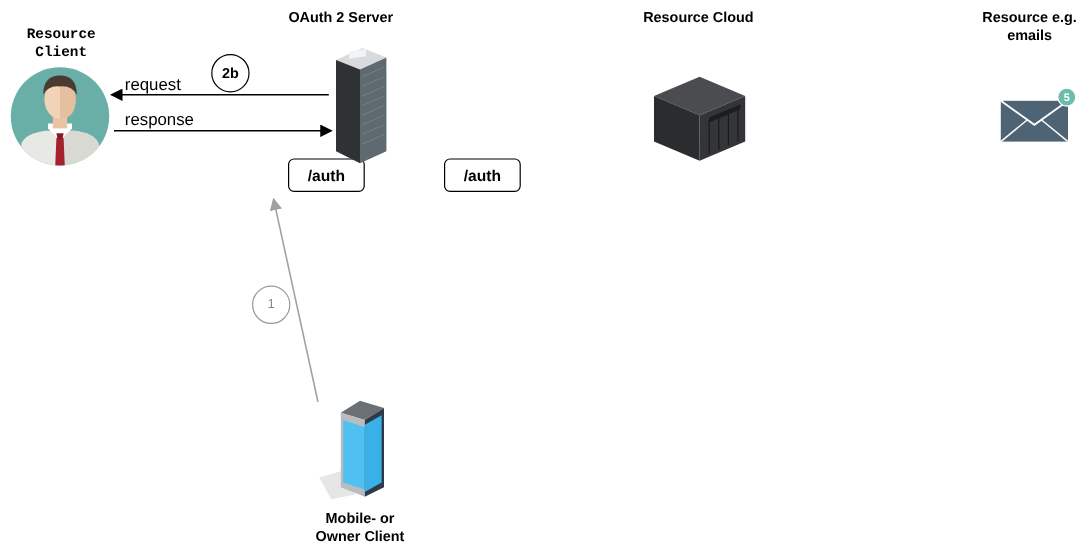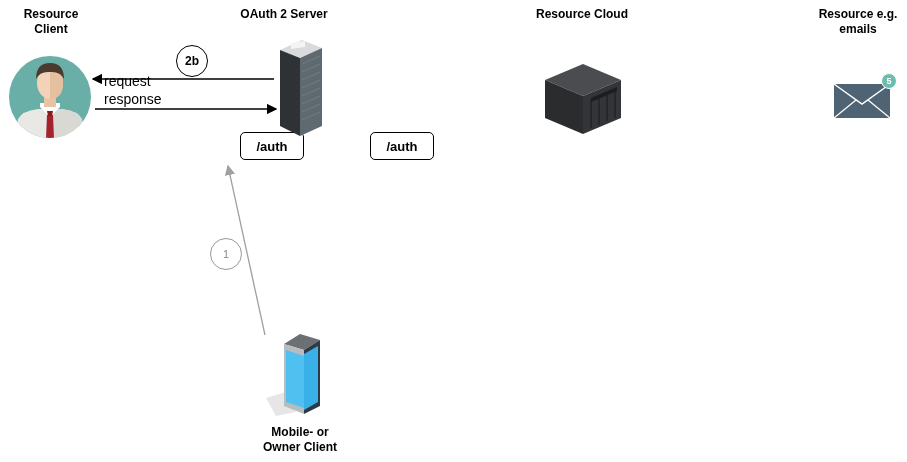--- a/index.html
+++ b/index.html
@@ -10,21 +10,21 @@
               font-weight:bold; font-size:13px; display:flex; align-items:center; justify-content:center;margin-left:36px; }
   .msg { position:absolute; font-size:14px; }
   .step { position:absolute; border-radius:50%; display:flex; align-items:center; justify-content:center;
           font-weight:bold; font-size:12px; background:#fff; }
   svg.overlay { position:absolute; left:0; top:0; }
   .icon { position:absolute; }
 </style>
 </head>
 <body>
 
-<div class="label" style="left:10px;top:7px;width:82px;">
+<div class="label" style="left:10px;top:22px;width:82px;font-family:Liberation Mono, monospace;">
   <div>Resource</div>
   <div>Client</div>
 </div>
 <div class="label" style="left:224px;top:7px;width:120px;">OAuth 2 Server</div>
 <div class="label" style="left:522px;top:7px;width:120px;">Resource Cloud</div>
 <div class="label" style="left:808px;top:7px;width:100px;">
   <div>Resource e.g.</div>
   <div>emails</div>
 </div>
 <div class="label" style="left:250px;top:425px;width:100px;">
@@ -39,21 +39,21 @@
     </marker>
     <marker id="ah-grey" markerWidth="8" markerHeight="8" refX="7" refY="4" orient="auto">
       <path d="M0,0 L8,4 L0,8 z" fill="#a0a0a0"></path>
     </marker>
   </defs>
   <line x1="274" y1="79" x2="93" y2="79" stroke="#000" stroke-width="1.3" marker-end="url(#ah-black)"></line>
   <line x1="95" y1="109" x2="276" y2="109" stroke="#000" stroke-width="1.3" marker-end="url(#ah-black)"></line>
   <line x1="265" y1="335" x2="228" y2="166" stroke="#a0a0a0" stroke-width="1.3" marker-end="url(#ah-grey)"></line>
 </svg>
 
-<div class="msg" style="left:104px;top:62px;margin-top:11px;">request</div>
+<div class="msg" style="left:104px;top:62px;">request</div>
 <div class="msg" style="left:104px;top:91px;">response</div>
 
 <div class="step" style="left:176px;top:45px;width:30px;height:30px;border:1.3px solid #000;">2b</div>
 <div class="step" style="left:210px;top:238px;width:30px;height:30px;border:1.3px solid #999;color:#888;font-weight:normal;font-size:11px;">1</div>
 
 <div class="endpoint" style="left:204px;top:132px;width:62px;height:26px;">/auth</div>
 <div class="endpoint" style="left:334px;top:132px;width:62px;height:26px;">/auth</div>
 
 <svg class="icon" style="left:8px;top:55px;" width="84" height="84" viewBox="0 0 84 84">
   <defs>

